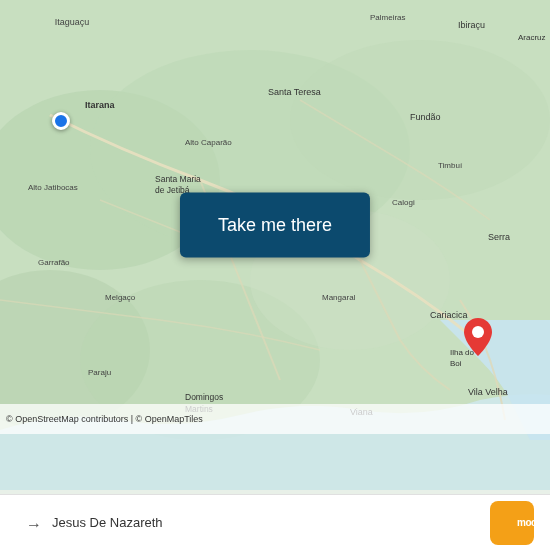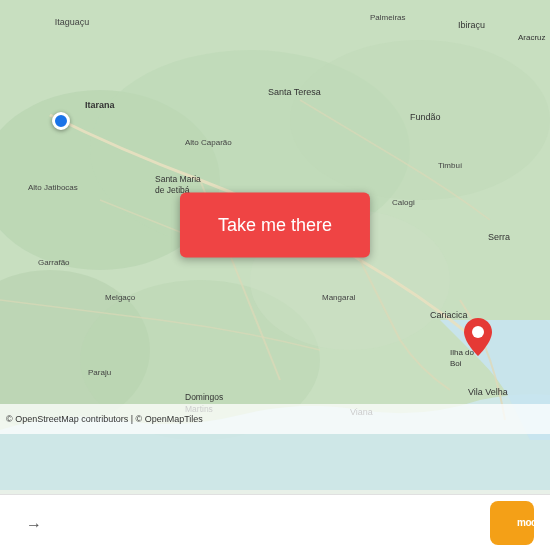--- a/index.html
+++ b/index.html
@@ -26,21 +26,21 @@
       top: 0; left: 0;
       width: 100%; height: 100%;
     }
 
     
     #take-me-there-btn {
       position: absolute;
       left: 50%;
       top: 46%;
       transform: translate(-50%, -50%);
-      background: #ef4444;
+      background: #0c4a6e;
       color: white;
       border: none;
       border-radius: 6px;
       padding: 22px 38px;
       font-size: 18px;
       font-weight: 500;
       cursor: pointer;
       white-space: nowrap;
       box-shadow: 0 2px 8px rgba(0,0,0,0.3);
       z-index: 10;
@@ -230,17 +230,18 @@
 
   <div id="attribution">
     <span>© OpenStreetMap contributors | © OpenMapTiles</span>
   </div>
 
   <button id="take-me-there-btn">Take me there</button>
 </div>
 
 <div id="bottom-bar">
   <span id="route-arrow">→</span>
+  <span id="route-to">Jesus De Nazareth</span>
 
   <div id="moovit-logo">
     <span>moovit</span>
   </div>
 </div>
 
 </body></html>

